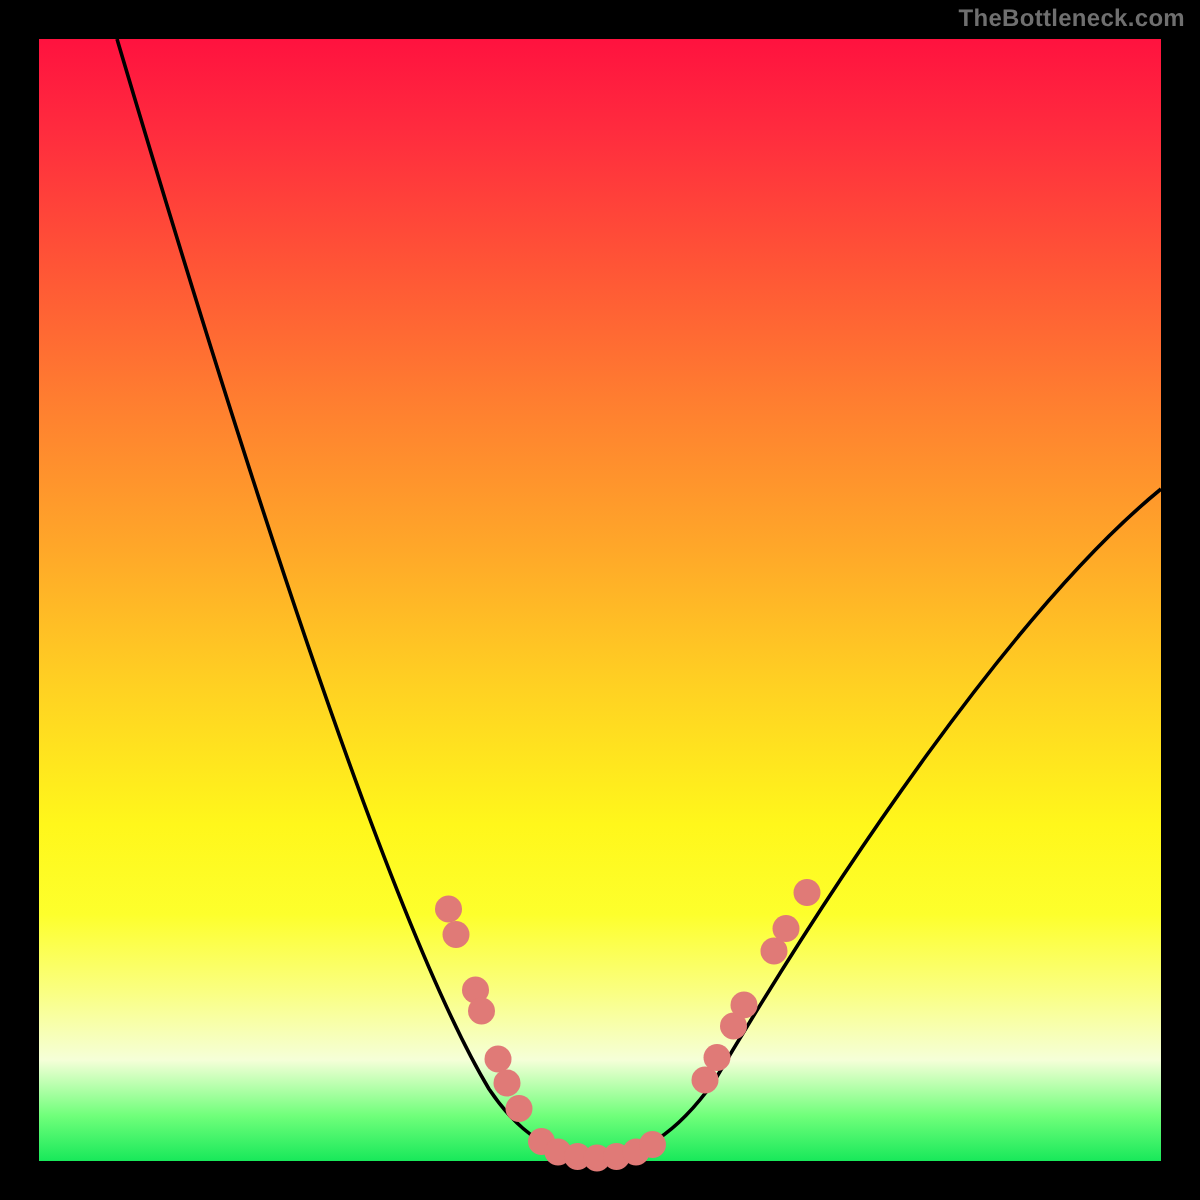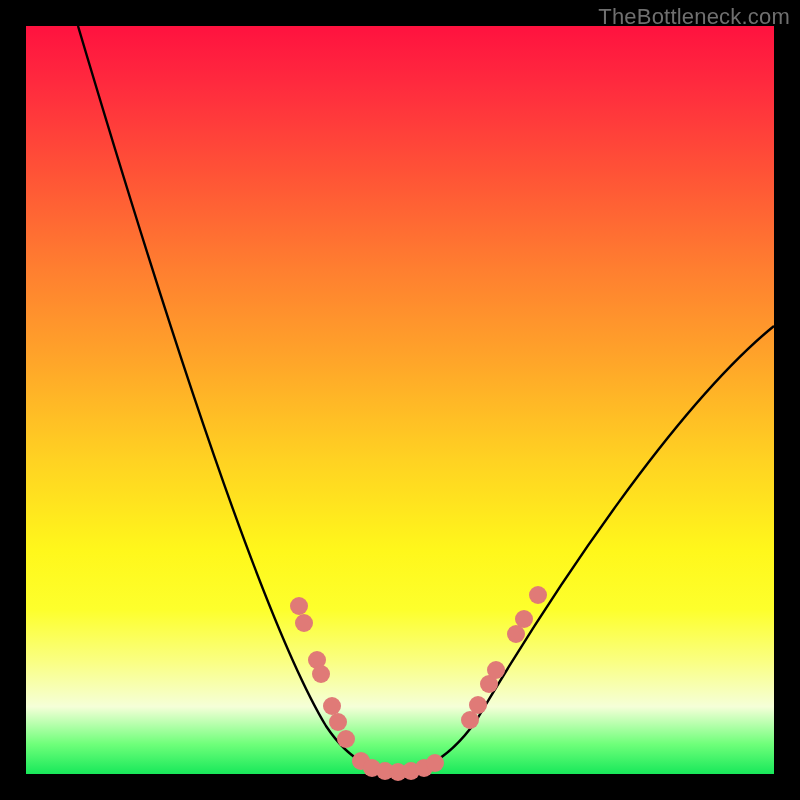--- a/index.html
+++ b/index.html
@@ -30,22 +30,22 @@
       #f5ffd8 91%,
       #6fff7a 96%,
       #18e85a 100%
     );
   }
   .watermark {
     position: absolute;
     top: 4px;
     right: 10px;
     color: #6f6f6f;
-    font-size: 22px;
-    font-weight: 400;
+    font-size: 16px;
+    font-weight: 700;
     letter-spacing: 0.2px;
     user-select: none;
   }
   svg.curve {
     position: absolute;
     left: 0;
     top: 0;
     width: 748px;
     height: 748px;
     overflow: visible;

